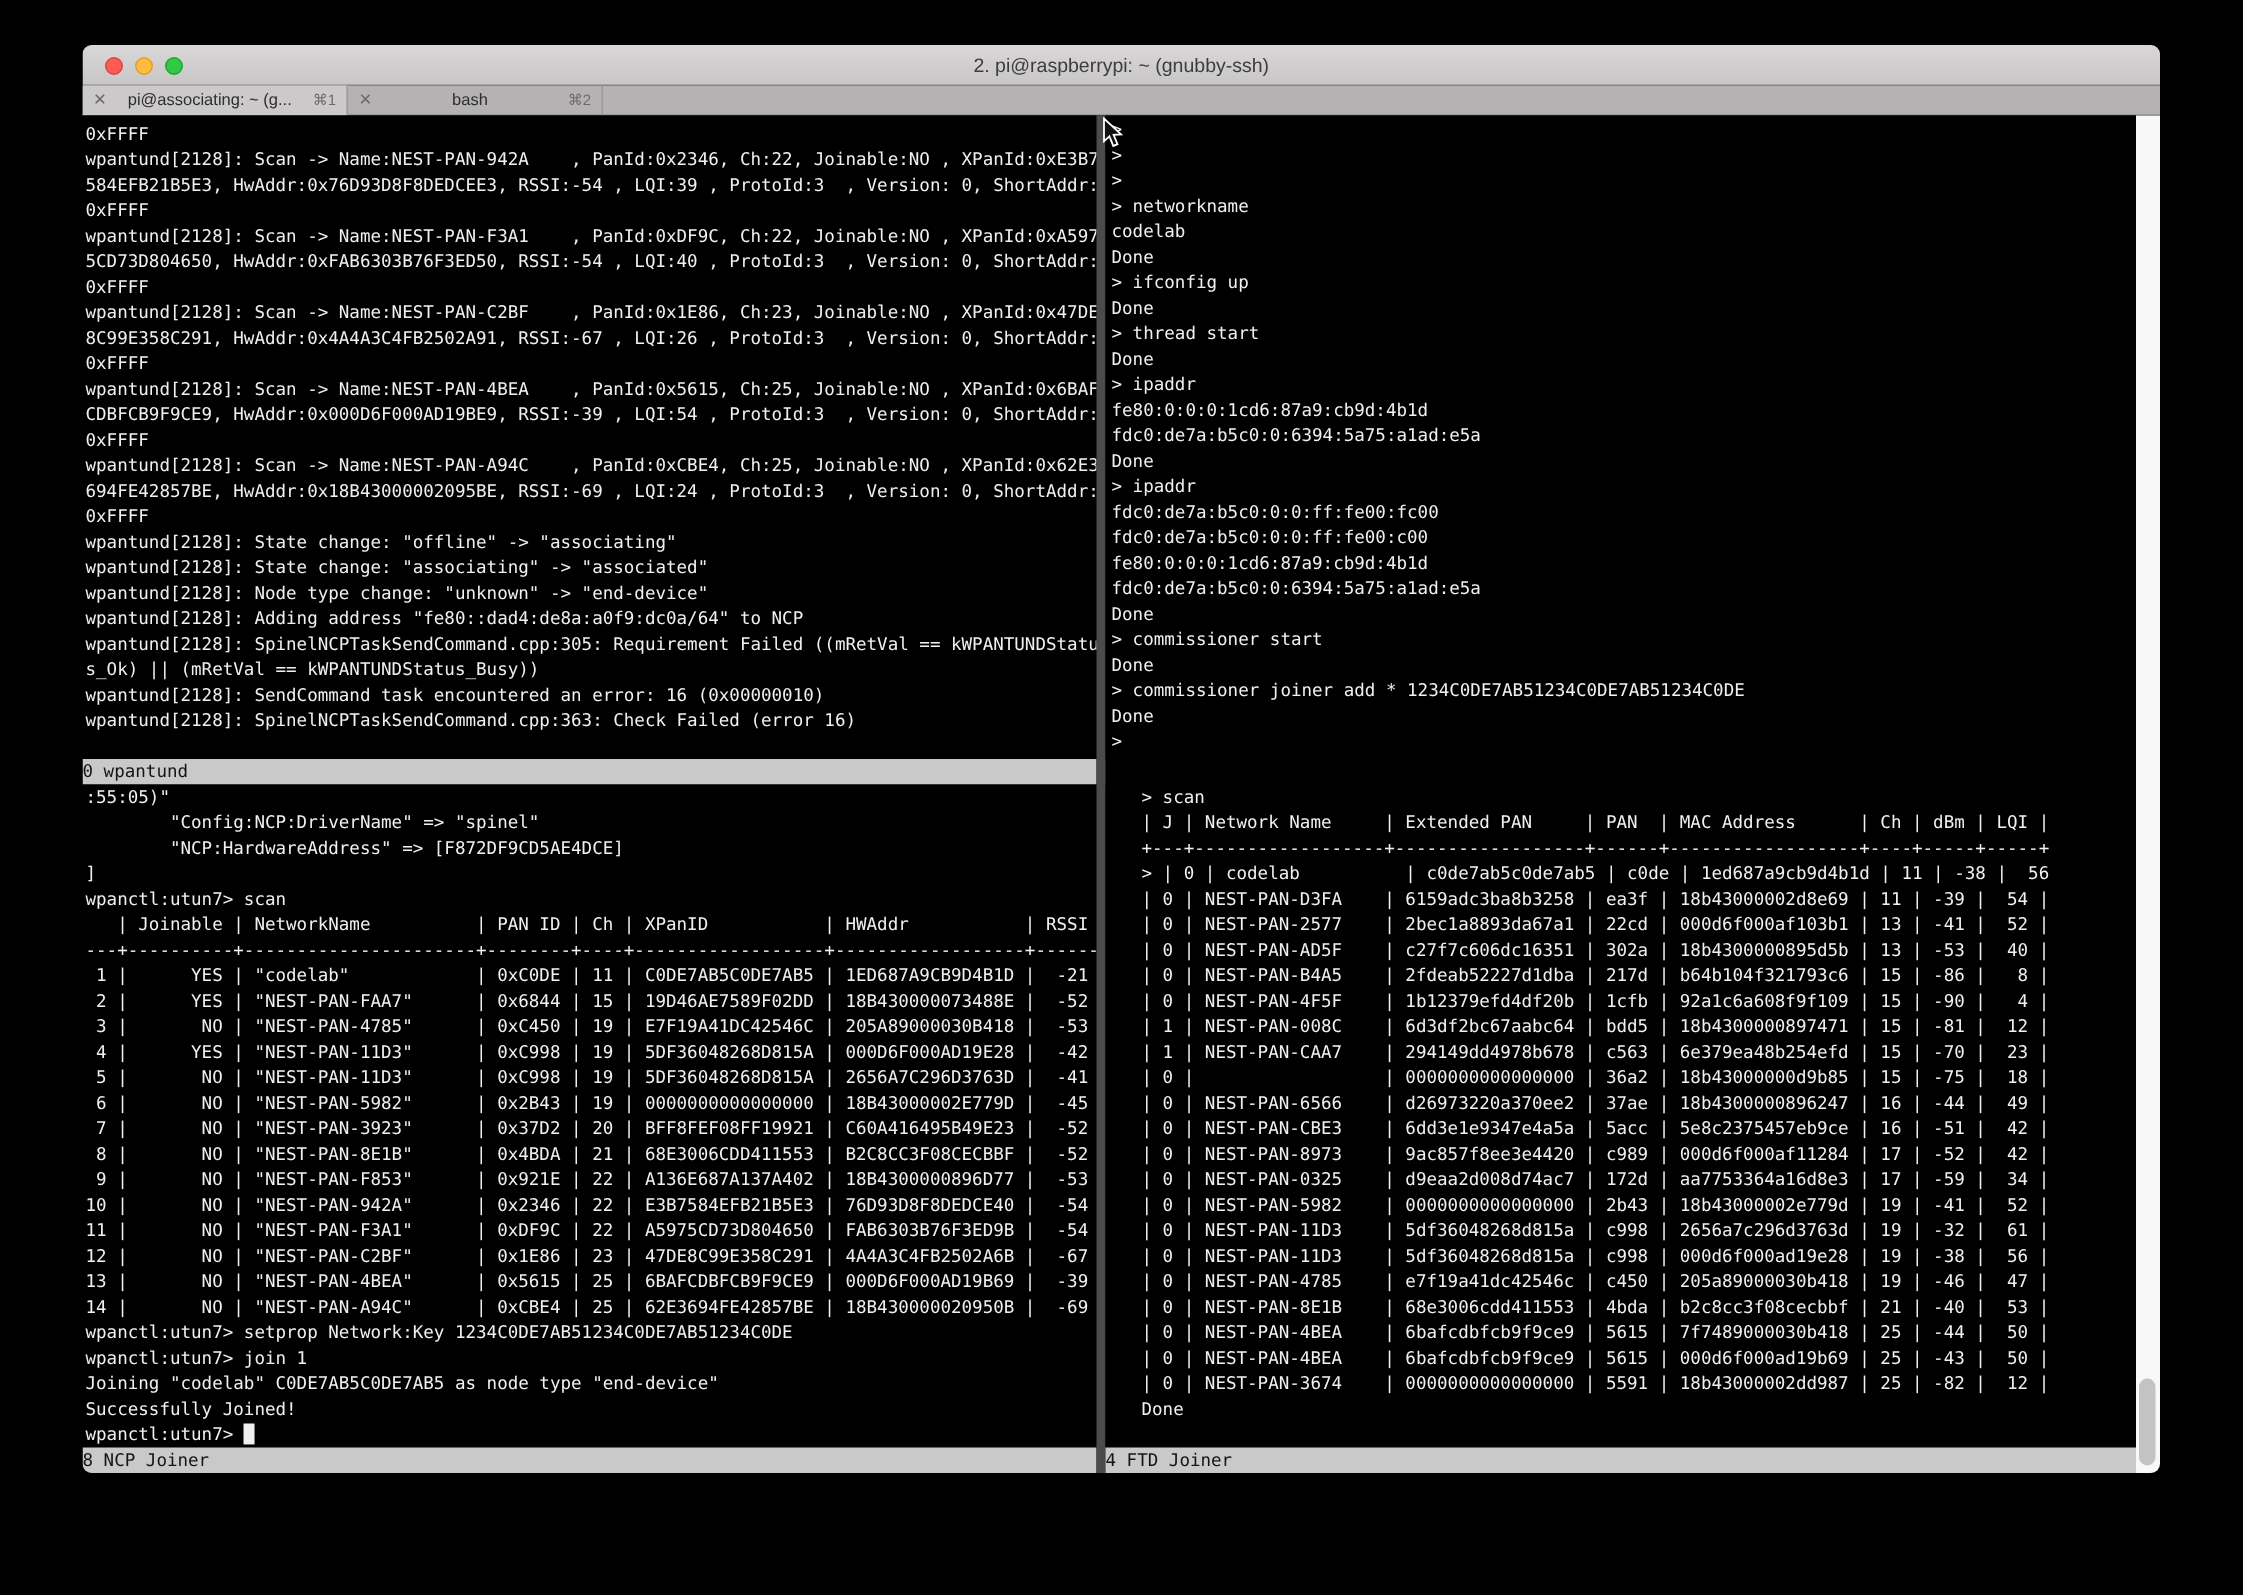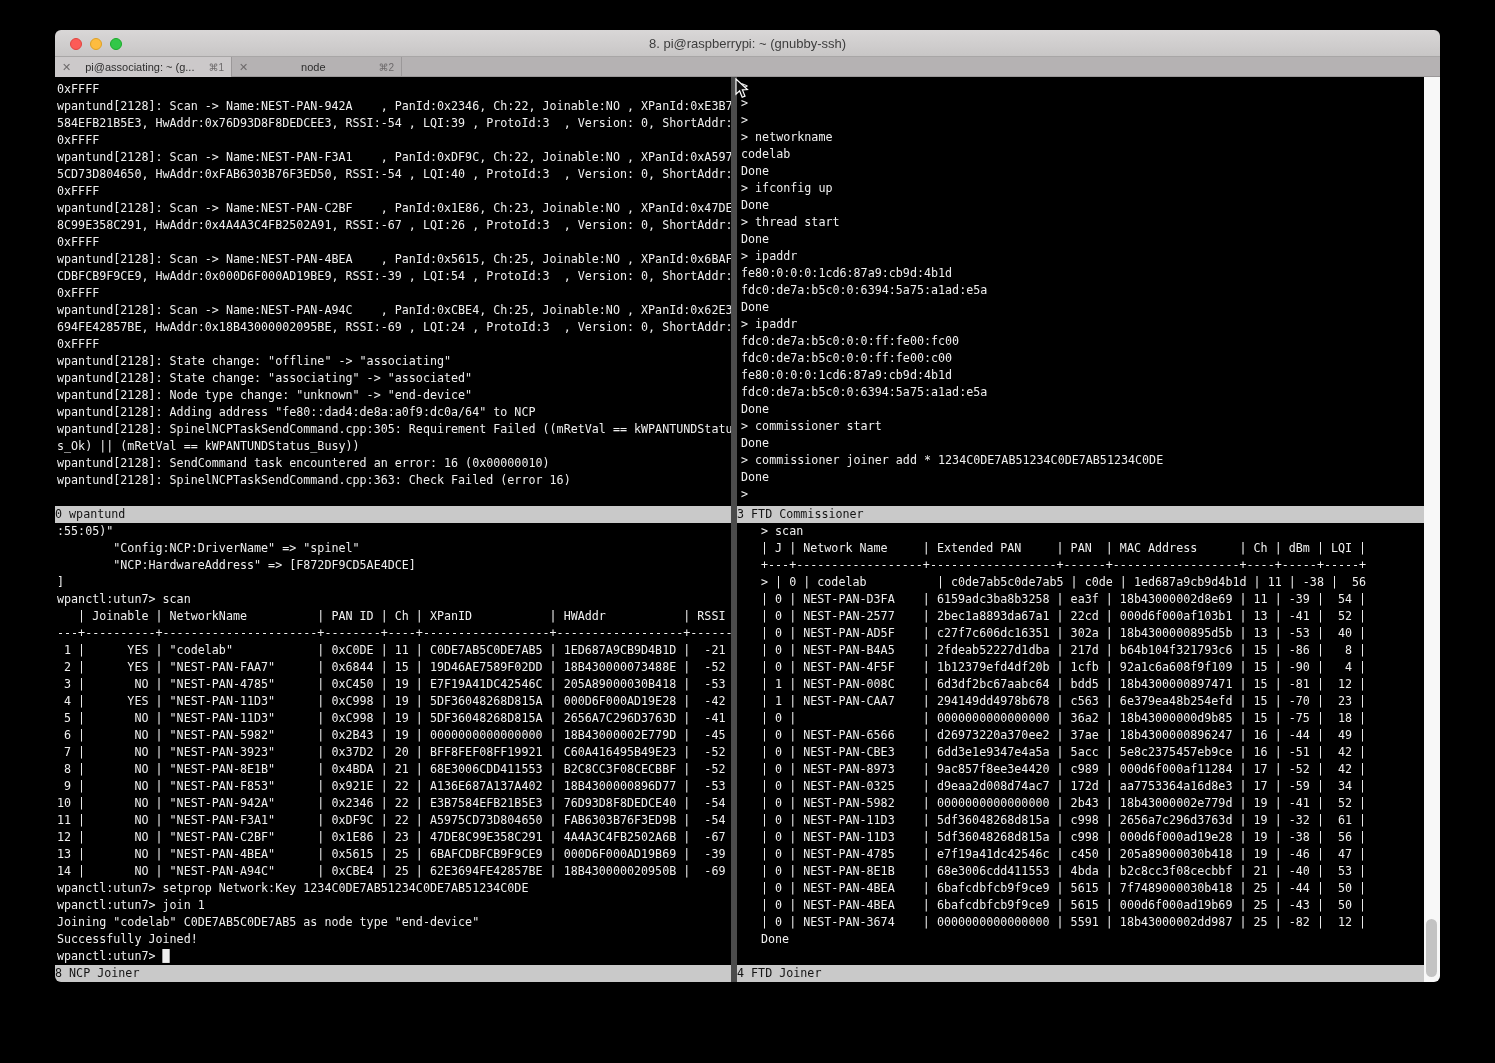--- a/index.html
+++ b/index.html
@@ -72,32 +72,32 @@
 </style>
 </head>
 <body>
 
 <div id="window">
 
   <div id="titlebar">
     <span id="tl-red" class="traffic"></span>
     <span id="tl-yellow" class="traffic"></span>
     <span id="tl-green" class="traffic"></span>
-    <div id="window-title">8. pi@raspberrypi: ~ (gnubby-ssh)</div>
+    <div id="window-title">2. pi@raspberrypi: ~ (gnubby-ssh)</div>
   </div>
 
   <div id="tabbar">
     <div class="tab active" style="left:0;width:177px;">
       <span class="close">✕</span>
       <span class="label">pi@associating: ~ (g...</span>
       <span class="shortcut">⌘1</span>
     </div>
     <div class="tab" style="left:177px;width:170px;">
       <span class="close">✕</span>
-      <span class="label">node</span>
+      <span class="label">bash</span>
       <span class="shortcut">⌘2</span>
     </div>
   </div>
 
   <div id="content">
 
     <div id="pane-tl" class="pane">
       <pre>0xFFFF
 wpantund[2128]: Scan -&gt; Name:NEST-PAN-942A    , PanId:0x2346, Ch:22, Joinable:NO , XPanId:0xE3B7
 584EFB21B5E3, HwAddr:0x76D93D8F8DEDCEE3, RSSI:-54 , LQI:39 , ProtoId:3  , Version: 0, ShortAddr:
@@ -177,21 +177,20 @@
 fdc0:de7a:b5c0:0:0:ff:fe00:c00
 fe80:0:0:0:1cd6:87a9:cb9d:4b1d
 fdc0:de7a:b5c0:0:6394:5a75:a1ad:e5a
 Done
 &gt; commissioner start
 Done
 &gt; commissioner joiner add * 1234C0DE7AB51234C0DE7AB51234C0DE
 Done
 &gt;</pre>
     </div>
-    <div id="bar-tr" class="statusbar">3 FTD Commissioner</div>
 
     <div id="pane-br" class="pane">
       <pre>&gt; scan
 | J | Network Name     | Extended PAN     | PAN  | MAC Address      | Ch | dBm | LQI |
 +---+------------------+------------------+------+------------------+----+-----+-----+
 &gt; | 0 | codelab          | c0de7ab5c0de7ab5 | c0de | 1ed687a9cb9d4b1d | 11 | -38 |  56 |
 | 0 | NEST-PAN-D3FA    | 6159adc3ba8b3258 | ea3f | 18b43000002d8e69 | 11 | -39 |  54 |
 | 0 | NEST-PAN-2577    | 2bec1a8893da67a1 | 22cd | 000d6f000af103b1 | 13 | -41 |  52 |
 | 0 | NEST-PAN-AD5F    | c27f7c606dc16351 | 302a | 18b4300000895d5b | 13 | -53 |  40 |
 | 0 | NEST-PAN-B4A5    | 2fdeab52227d1dba | 217d | b64b104f321793c6 | 15 | -86 |   8 |

